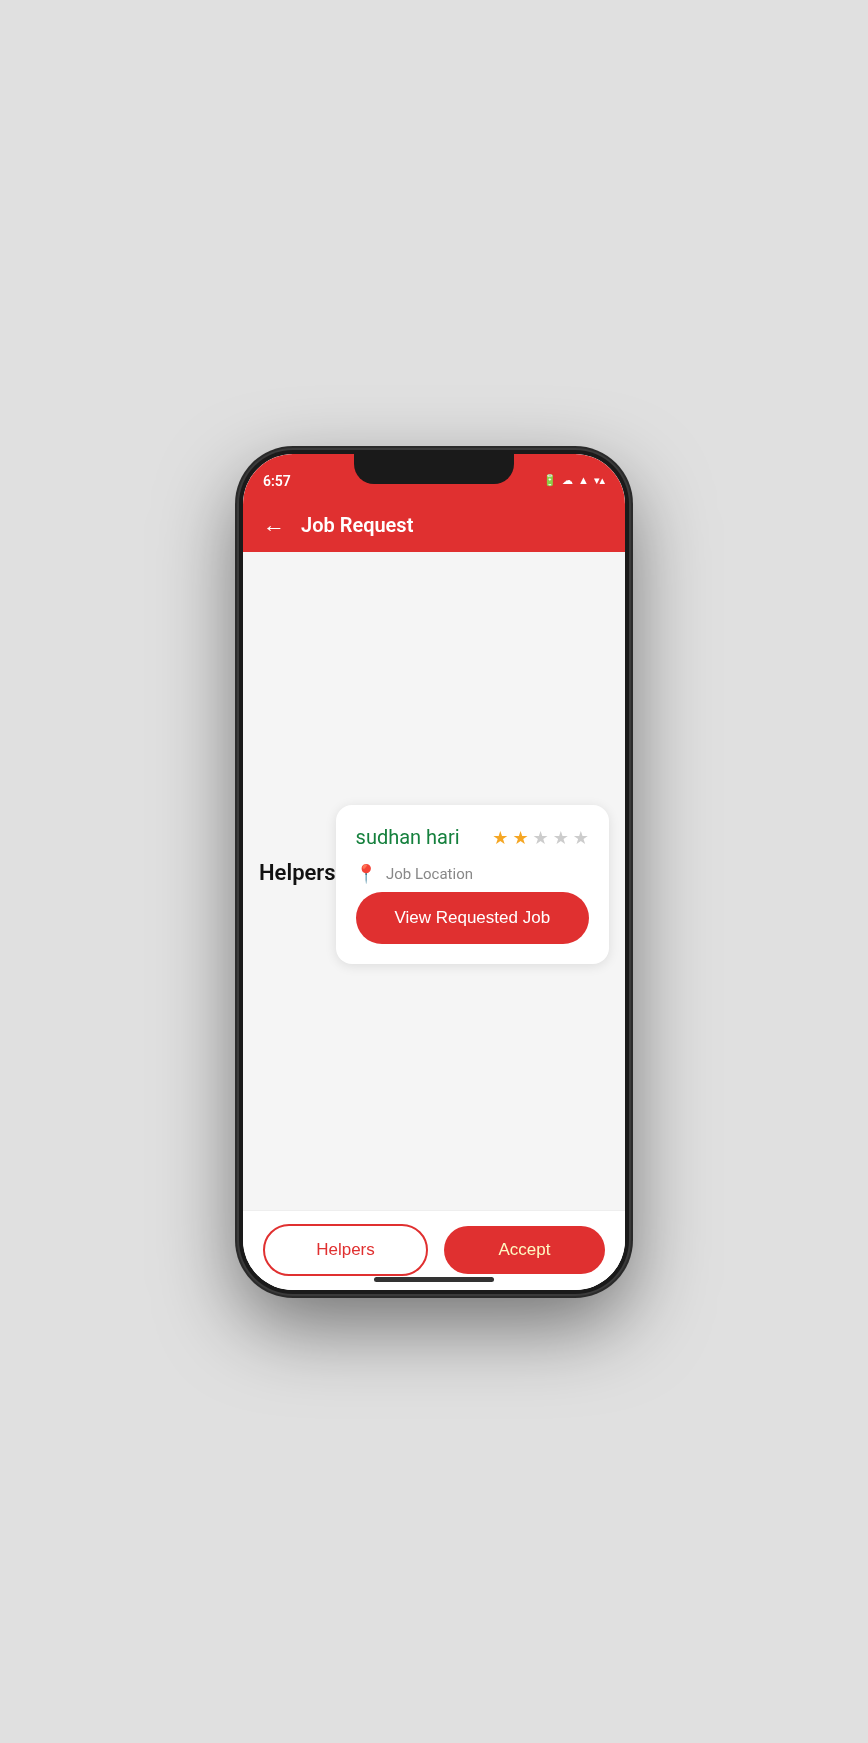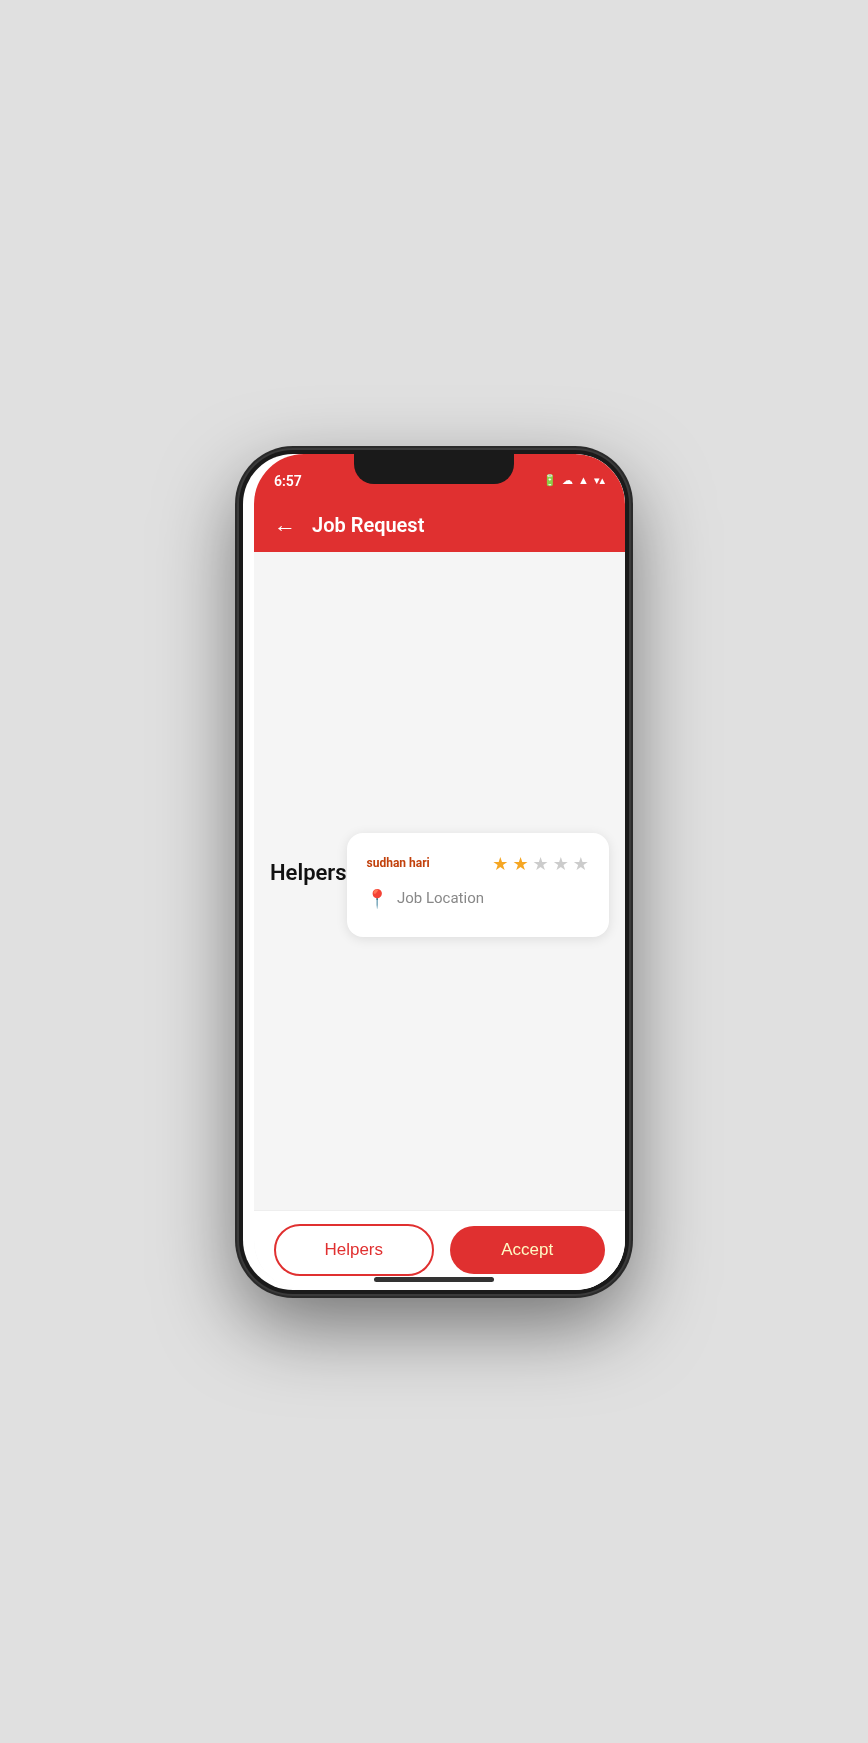--- a/index.html
+++ b/index.html
@@ -158,23 +158,23 @@
     }
 
     .card-header {
       display: flex;
       justify-content: space-between;
       align-items: center;
       margin-bottom: 14px;
     }
 
     .helper-name {
-      font-size: 12px;
-      font-weight: 700;
-      color: #c2410c;
+      font-size: 20px;
+      font-weight: 400;
+      color: #15803d;
     }
 
     .stars {
       display: flex;
       gap: 4px;
     }
 
     .star {
       font-size: 18px;
     }
@@ -277,21 +277,20 @@
     .screen-wrapper {
       position: absolute;
       top: 0;
       left: 0;
       right: 0;
       bottom: 0;
       display: flex;
       flex-direction: column;
       border-radius: 50px;
       overflow: hidden;
-      margin-left: 11px;
     }
 
     .content-area {
       flex: 1;
       display: flex;
       flex-direction: column;
       background: #f5f5f5;
       overflow: hidden;
     }
   </style>
@@ -335,20 +334,21 @@
                 <span class="star star-empty" style="color: rgb(204, 204, 204);">★</span>
               </div>
             </div>
 
             <div class="location-row">
               <span class="location-icon">📍</span>
               <span class="location-label">Job Location</span>
             </div>
 
 
+            <button class="view-job-btn">View Requested Job</button>
           </div>
 
         </div>
 
         <div class="bottom-bar">
           <button class="decline-btn">Helpers</button>
           <button class="accept-btn">Accept</button>
         </div>
       </div>
 

